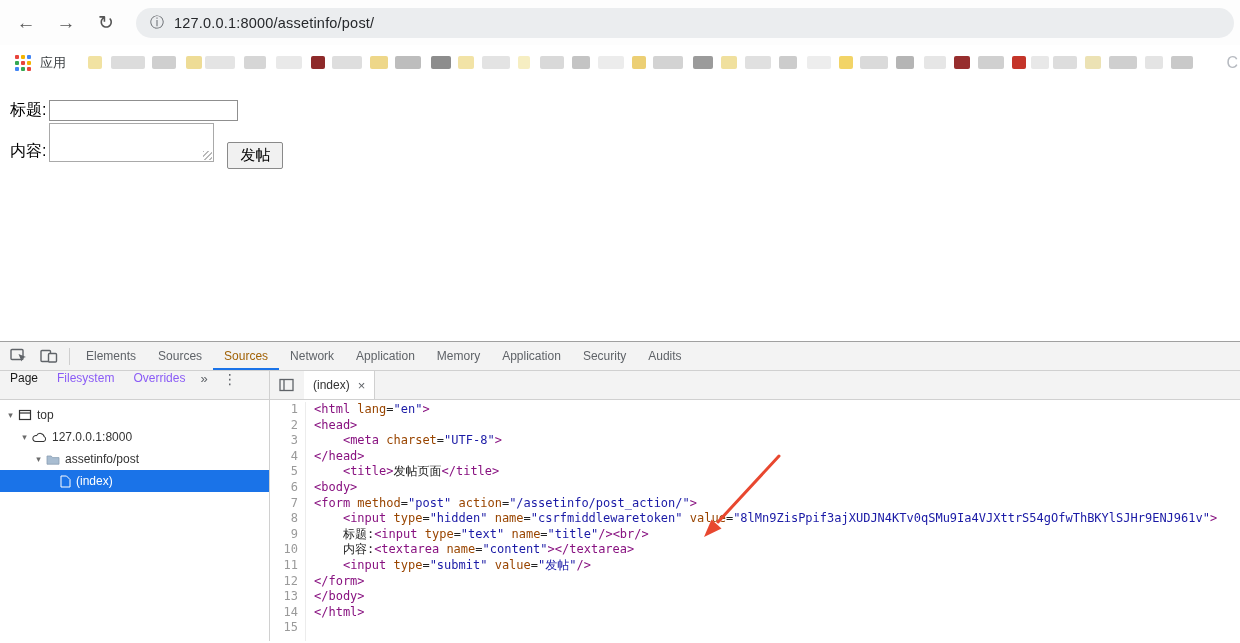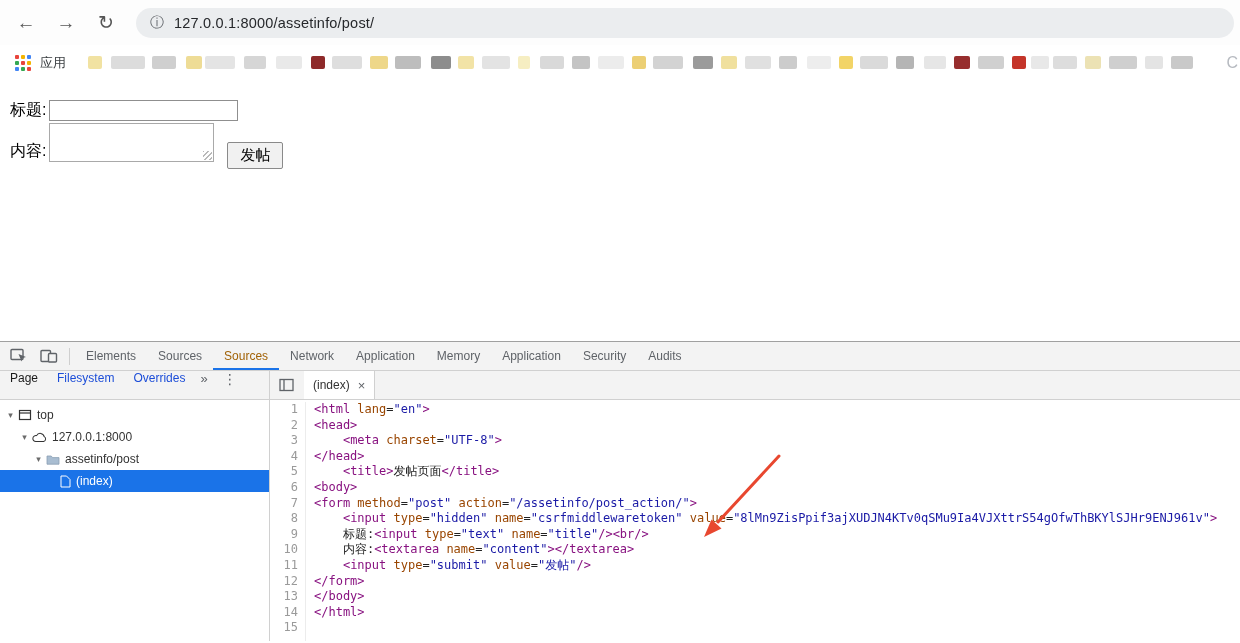--- a/index.html
+++ b/index.html
@@ -53,21 +53,21 @@
                border-bottom:1px solid #d0d0d0; }
   .dt-iconbtn { margin:0 6px; display:flex; align-items:center; cursor:pointer; }
   .dt-iconbtn.first { margin-left:10px; }
   .dt-sep { width:1px; height:17px; background:#cfcfcf; margin:0 5px; }
   .dt-tab { padding:0 11px; font-size:12px; color:#5f6368; height:28px; line-height:28px; cursor:pointer; }
   .dt-tab.active { color:#a16207; box-shadow:inset 0 -2px 0 #1a73e8; }
 
   .subrow { height:29px; background:#f3f3f3; display:flex; align-items:stretch;
             border-bottom:1px solid #d0d0d0; }
   .sub-left { width:270px; display:flex; border-right:1px solid #d0d0d0; flex:none; }
-  .sub-tab { padding:0 9px 0 10px; font-size:12px; color:#1d4ed8; cursor:pointer; }
+  .sub-tab { padding:0 9px 0 10px; font-size:12px; color:#8b5cf6; cursor:pointer; }
   .sub-tab.active { color:#1a1a1a; }
   .chevrons { color:#5f6368; font-size:13px; padding:0 6px; cursor:pointer; }
   .kebab { color:#5f6368; font-size:14px; padding:0 9px; cursor:pointer; }
   .editor-tabstrip { flex:1; display:flex; align-items:stretch; }
   .nav-toggle { display:flex; align-items:center; margin:0 9px; cursor:pointer; }
   .editor-tab { display:flex; align-items:center; background:#fff; border-right:1px solid #d0d0d0;
                 padding:0 9px; font-size:12px; color:#333; cursor:pointer; }
   .tab-close { margin-left:8px; color:#5f6368; font-size:13px; cursor:pointer; }
 
   .dt-body { display:flex; height:241px; }

